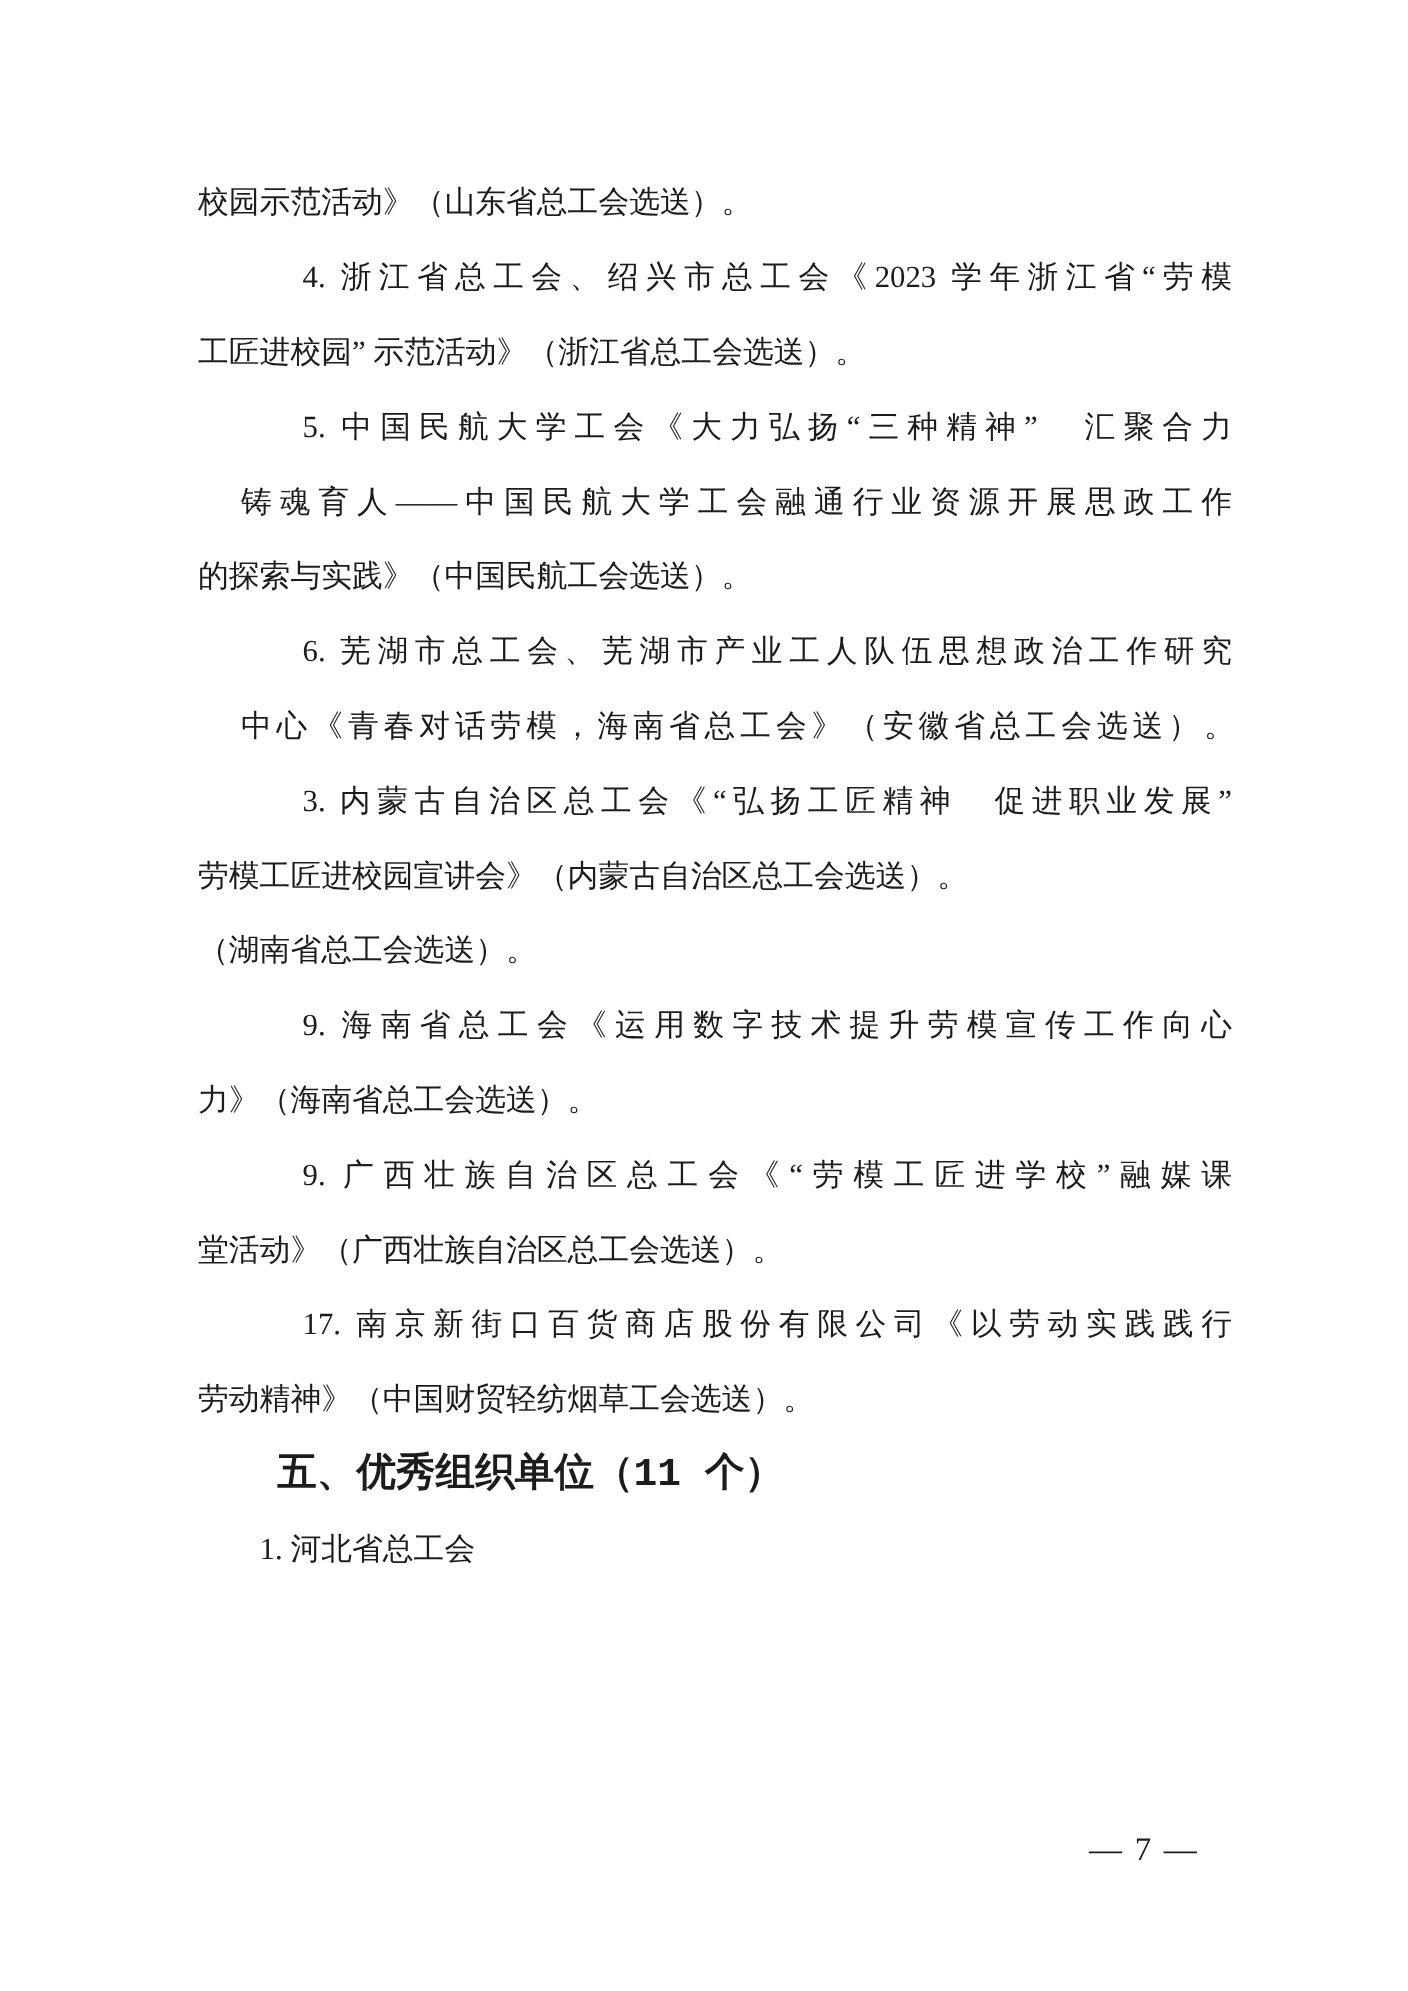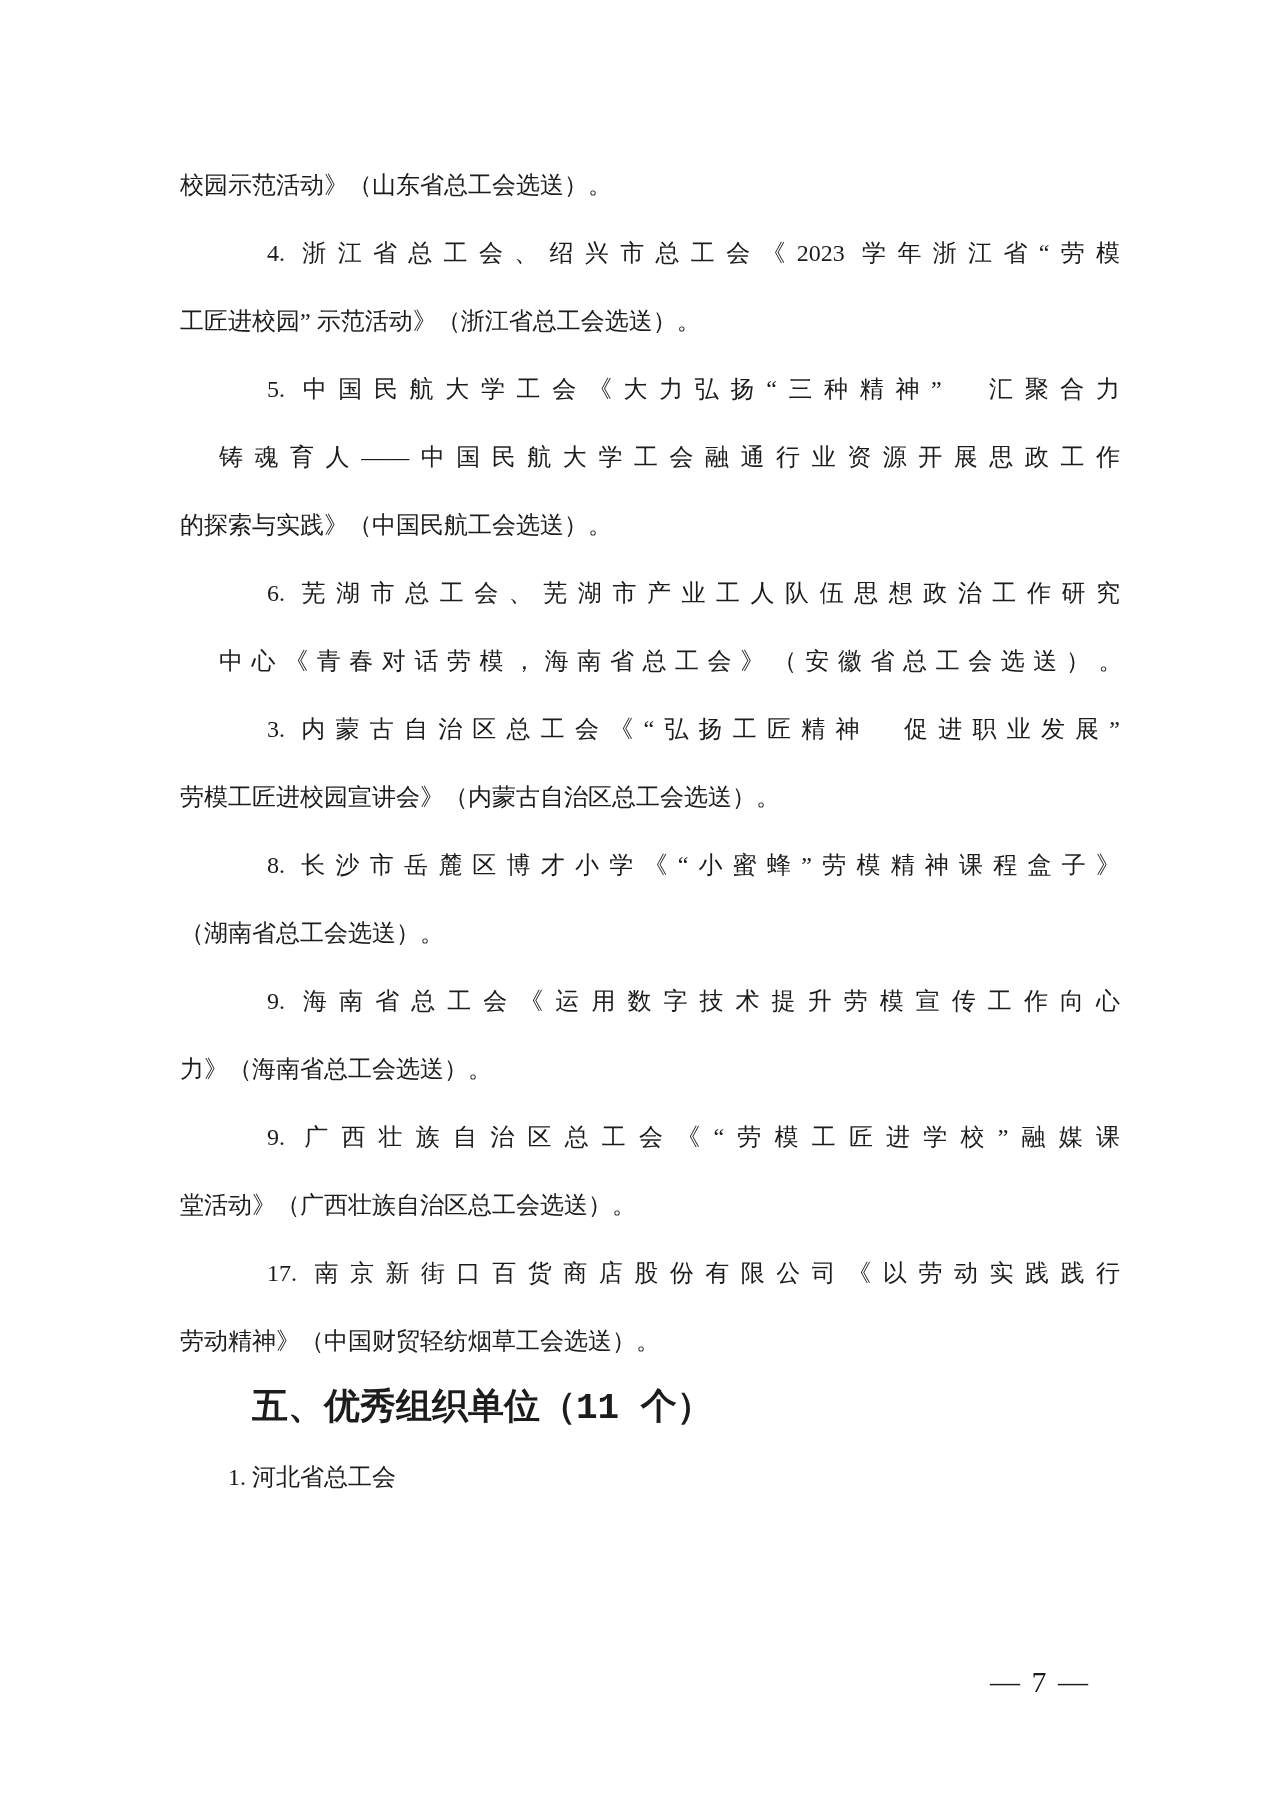--- a/index.html
+++ b/index.html
@@ -15,21 +15,21 @@
   }
   .body-text {
     position: absolute;
     top: 151px;
     left: 180px;
     width: 940px;
   }
   .ln {
     margin: 0;
     padding: 0;
-    font-size: 24px;
+    font-size: 28px;
     line-height: 68px;
     text-align: left;
   }
   .ind   { text-indent: 2em; }
   .just  { text-align: justify; text-align-last: justify; text-justify: inter-character; margin-left: 39px; }
   .tight { letter-spacing: -2.5px; }
   .heading {
     font-family: Liberation Mono, monospace;
     font-weight: 700;
     font-size: 36px;
@@ -54,21 +54,20 @@
     <p class="ln">校园示范活动》（山东省总工会选送）。</p>
     <p class="ln ind just">4. 浙江省总工会、绍兴市总工会《2023 学年浙江省“劳模</p>
     <p class="ln">工匠进校园” 示范活动》（浙江省总工会选送）。</p>
     <p class="ln ind just">5. 中国民航大学工会《大力弘扬“三种精神”　汇聚合力</p>
     <p class="ln just">铸魂育人——中国民航大学工会融通行业资源开展思政工作</p>
     <p class="ln">的探索与实践》（中国民航工会选送）。</p>
     <p class="ln ind just">6. 芜湖市总工会、芜湖市产业工人队伍思想政治工作研究</p>
     <p class="ln just tight">中心《青春对话劳模，海南省总工会》（安徽省总工会选送）。</p>
     <p class="ln ind just">3. 内蒙古自治区总工会《“弘扬工匠精神　促进职业发展”</p>
     <p class="ln">劳模工匠进校园宣讲会》（内蒙古自治区总工会选送）。</p>
-    <p class="ln ind just">8. 长沙市岳麓区博才小学《“小蜜蜂”劳模精神课程盒子》</p>
     <p class="ln">（湖南省总工会选送）。</p>
     <p class="ln ind just">9. 海南省总工会《运用数字技术提升劳模宣传工作向心</p>
     <p class="ln">力》（海南省总工会选送）。</p>
     <p class="ln ind just">9. 广西壮族自治区总工会《“劳模工匠进学校”融媒课</p>
     <p class="ln">堂活动》（广西壮族自治区总工会选送）。</p>
     <p class="ln ind just">17. 南京新街口百货商店股份有限公司《以劳动实践践行</p>
     <p class="ln">劳动精神》（中国财贸轻纺烟草工会选送）。</p>
     <h2 class="ln ind heading">五、优秀组织单位（11 个）</h2>
     <p class="ln ind">1. 河北省总工会</p>
 

